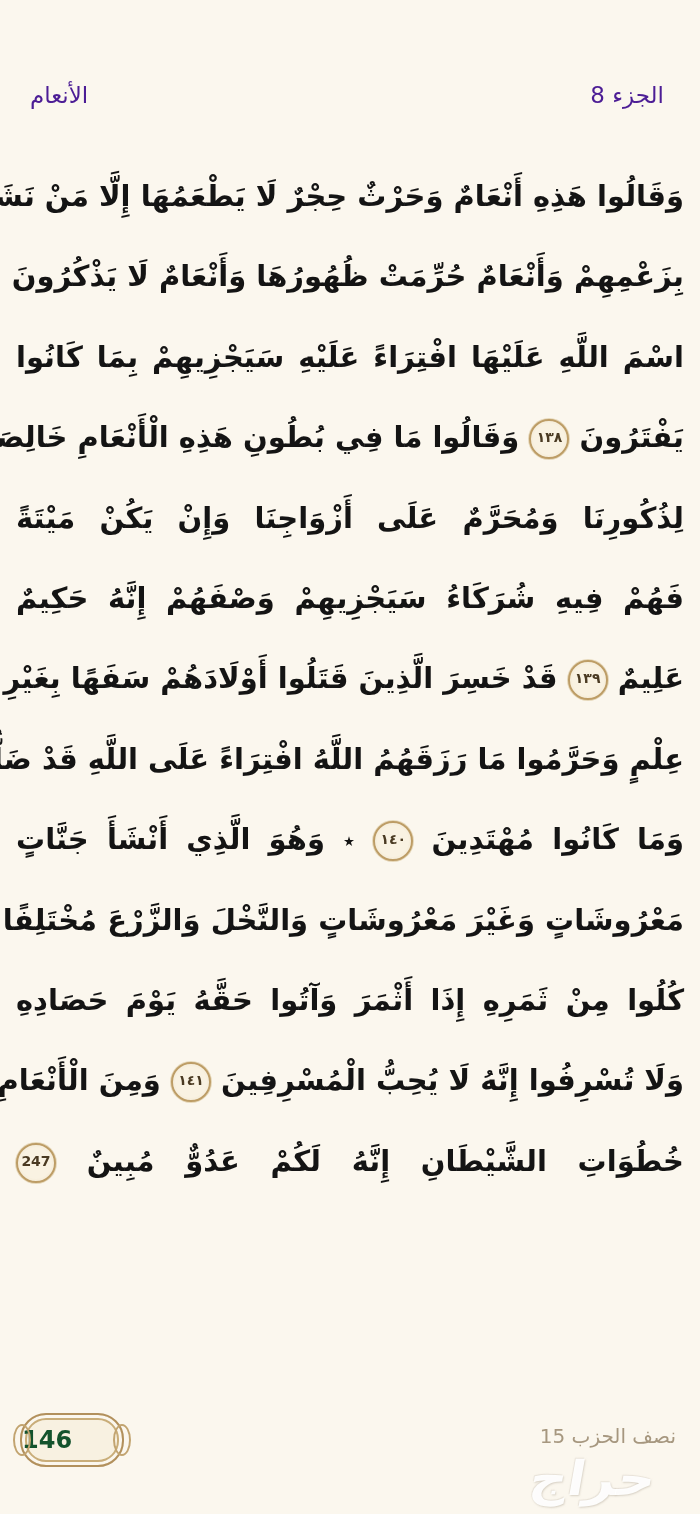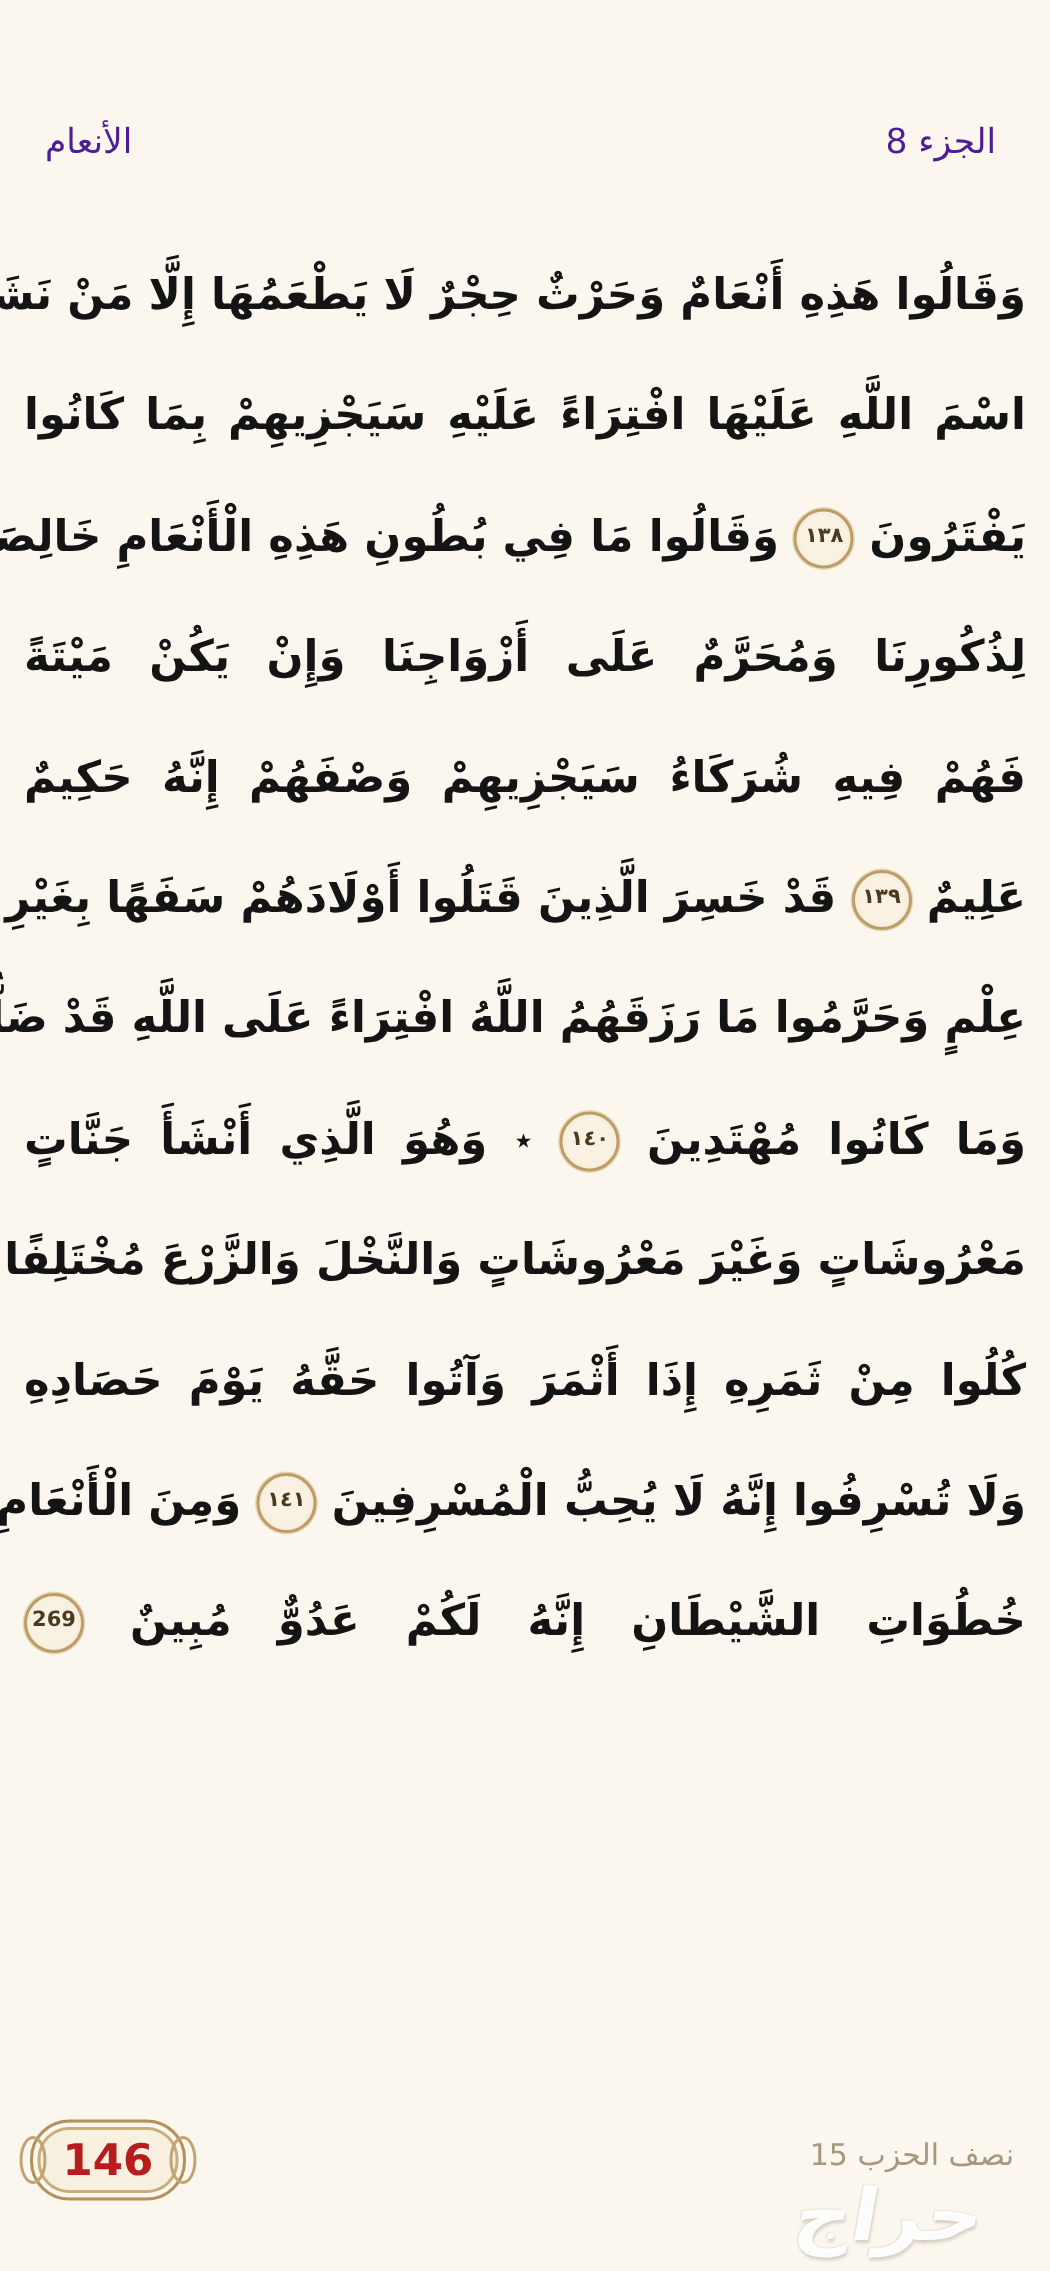--- a/index.html
+++ b/index.html
@@ -41,22 +41,22 @@
     display:inline-block;font-size:22px;color:#141414;
     vertical-align:middle;
   }
   
   .page-badge{
     position:absolute;left:20px;top:1413px;width:100px;height:50px;
     border-radius:26px;
     border:2px solid #b2905c;
     background:#f8f1e1;
     box-shadow:inset 0 0 0 3px #fbf7ee, inset 0 0 0 5px #c9ad79;
-    display:flex;align-items:center;justify-content:center;
-    font-size:29px;font-weight:bold;color:#b91c1c;
+    display:flex;align-items:center;justify-content:flex-start;
+    font-size:24px;font-weight:bold;color:#14532d;
   }
   .page-badge::before,.page-badge::after{
     content:'';position:absolute;top:50%;width:14px;height:28px;
     transform:translateY(-50%);
     border:2px solid #c2a470;border-radius:50%;
     background:transparent;
   }
   .page-badge::before{left:-9px;}
   .page-badge::after{right:-9px;}
   .hizb-label{
@@ -78,31 +78,32 @@
 
 <div>
 
   <div class="page-header">
     <span class="hdr">الأنعام</span>
     <span class="hdr">الجزء 8</span>
   </div>
 
   <div class="mushaf-lines">
       <div class="q-line"><span class="q-text">وَقَالُوا هَذِهِ أَنْعَامٌ وَحَرْثٌ حِجْرٌ لَا يَطْعَمُهَا إِلَّا مَنْ نَشَاءُ</span></div>
+      <div class="q-line"><span class="q-text">بِزَعْمِهِمْ وَأَنْعَامٌ حُرِّمَتْ ظُهُورُهَا وَأَنْعَامٌ لَا يَذْكُرُونَ</span></div>
       <div class="q-line"><span class="q-text">اسْمَ اللَّهِ عَلَيْهَا افْتِرَاءً عَلَيْهِ سَيَجْزِيهِمْ بِمَا كَانُوا</span></div>
       <div class="q-line"><span class="q-text">يَفْتَرُونَ</span> <span class="ayah-marker">١٣٨</span> <span class="q-text">وَقَالُوا مَا فِي بُطُونِ هَذِهِ الْأَنْعَامِ خَالِصَةٌ</span></div>
       <div class="q-line"><span class="q-text">لِذُكُورِنَا وَمُحَرَّمٌ عَلَى أَزْوَاجِنَا وَإِنْ يَكُنْ مَيْتَةً</span></div>
       <div class="q-line"><span class="q-text">فَهُمْ فِيهِ شُرَكَاءُ سَيَجْزِيهِمْ وَصْفَهُمْ إِنَّهُ حَكِيمٌ</span></div>
       <div class="q-line"><span class="q-text">عَلِيمٌ</span> <span class="ayah-marker">١٣٩</span> <span class="q-text">قَدْ خَسِرَ الَّذِينَ قَتَلُوا أَوْلَادَهُمْ سَفَهًا بِغَيْرِ</span></div>
       <div class="q-line"><span class="q-text">عِلْمٍ وَحَرَّمُوا مَا رَزَقَهُمُ اللَّهُ افْتِرَاءً عَلَى اللَّهِ قَدْ ضَلُّوا</span></div>
       <div class="q-line"><span class="q-text">وَمَا كَانُوا مُهْتَدِينَ</span> <span class="ayah-marker">١٤٠</span> <span class="rub-star">٭</span> <span class="q-text">وَهُوَ الَّذِي أَنْشَأَ جَنَّاتٍ</span></div>
       <div class="q-line"><span class="q-text">مَعْرُوشَاتٍ وَغَيْرَ مَعْرُوشَاتٍ وَالنَّخْلَ وَالزَّرْعَ مُخْتَلِفًا</span></div>
       <div class="q-line"><span class="q-text">كُلُوا مِنْ ثَمَرِهِ إِذَا أَثْمَرَ وَآتُوا حَقَّهُ يَوْمَ حَصَادِهِ</span></div>
       <div class="q-line"><span class="q-text">وَلَا تُسْرِفُوا إِنَّهُ لَا يُحِبُّ الْمُسْرِفِينَ</span> <span class="ayah-marker">١٤١</span> <span class="q-text">وَمِنَ الْأَنْعَامِ</span></div>
-      <div class="q-line"><span class="q-text">خُطُوَاتِ الشَّيْطَانِ إِنَّهُ لَكُمْ عَدُوٌّ مُبِينٌ</span> <span class="ayah-marker">269</span></div>
+      <div class="q-line"><span class="q-text">خُطُوَاتِ الشَّيْطَانِ إِنَّهُ لَكُمْ عَدُوٌّ مُبِينٌ</span> <span class="ayah-marker">247</span></div>
     </div>
 
   <div class="page-badge">
     <span>146</span>
   </div>
 
   <div class="hizb-label">نصف الحزب 15</div>
 
   <div class="watermark">حراج</div>
 

